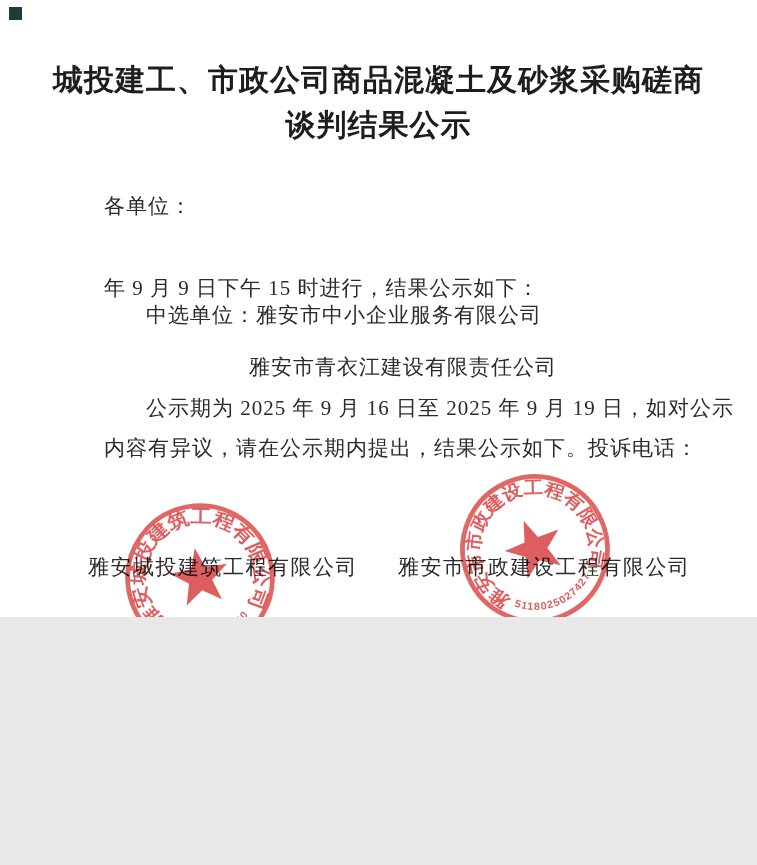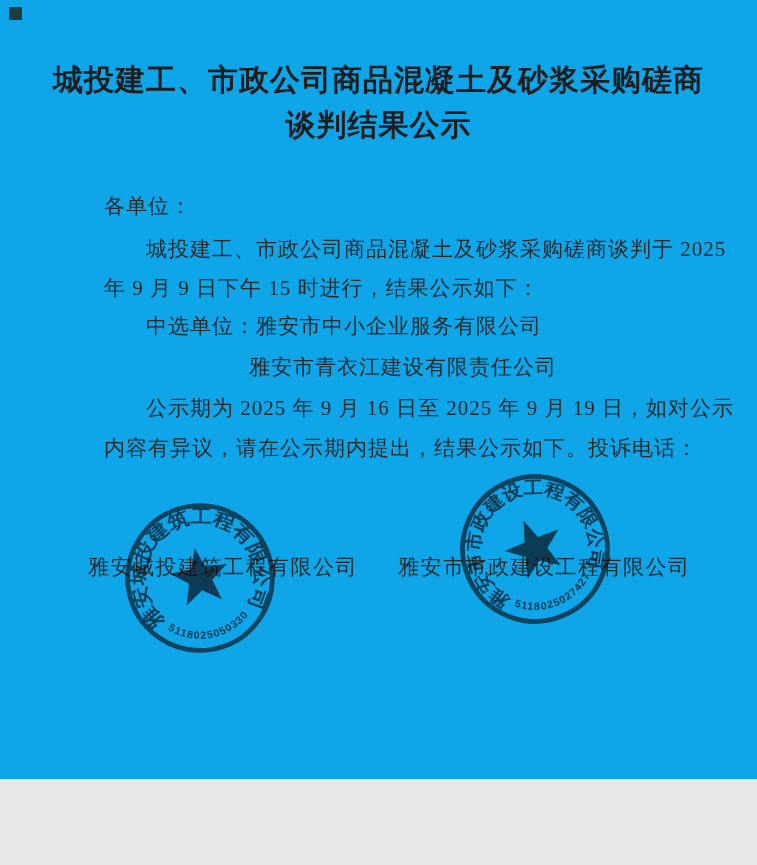--- a/index.html
+++ b/index.html
@@ -1,19 +1,19 @@
 <!DOCTYPE html>
 <html><head>
 <meta charset="utf-8">
 <style>
   html,body{margin:0;padding:0;background:#e8e8e8;}
   .page{
     position:relative;
-    width:757px;height:779px;
-    background:#0ea5e9;
+    width:757px;height:617px;
+    background:#ffffff;
     overflow:hidden;
     font-family:"Liberation Serif","DejaVu Serif",serif;
     color:#262626;
   }
   .corner-mark{
     position:absolute;left:9px;top:7px;width:13px;height:13px;
     background:#1e3c3c;
   }
   .title{
     position:absolute;top:57px;left:0;width:757px;margin:0;
@@ -58,24 +58,23 @@
 <div class="page">
 
   <div class="corner-mark"></div>
 
   <h1 class="title">
     <span class="tl">城投建工、市政公司商品混凝土及砂浆采购磋商</span>
     <span class="tl">谈判结果公示</span>
   </h1>
 
   <div class="bodyline" style="left:85px;top:186px;">各单位：</div>
-  <div class="bodyline" style="left:127px;top:229px;">城投建工、市政公司商品混凝土及砂浆采购磋商谈判于 2025</div>
   <div class="bodyline" style="left:85px;top:268px;">年 9 月 9 日下午 15 时进行，结果公示如下：</div>
 
-  <div class="bodyline" style="left:127px;top:306px;"><span>中选单位：</span><span>雅安市中小企业服务有限公司</span></div>
+  <div class="bodyline" style="left:127px;top:295px;"><span>中选单位：</span><span>雅安市中小企业服务有限公司</span></div>
   <div class="bodyline" style="left:230px;top:347px;">雅安市青衣江建设有限责任公司</div>
 
   <div class="bodyline" style="left:127px;top:388px;text-align:right;">公示期为 2025 年 9 月 16 日至 2025 年 9 月 19 日，如对公示</div>
   <div class="bodyline" style="left:85px;top:428px;">内容有异议，请在公示期内提出，结果公示如下。投诉电话：</div>
 
   <div class="sig" style="left:88px;top:547px;">雅安城投建筑工程有限公司</div>
   <div class="sig" style="left:398px;top:547px;">雅安市市政建设工程有限公司</div>
 
   <svg class="seal" style="left:121px;top:499px;" width="158" height="158" viewBox="0 0 166 166">
     <g transform="rotate(-10 83 83)">

